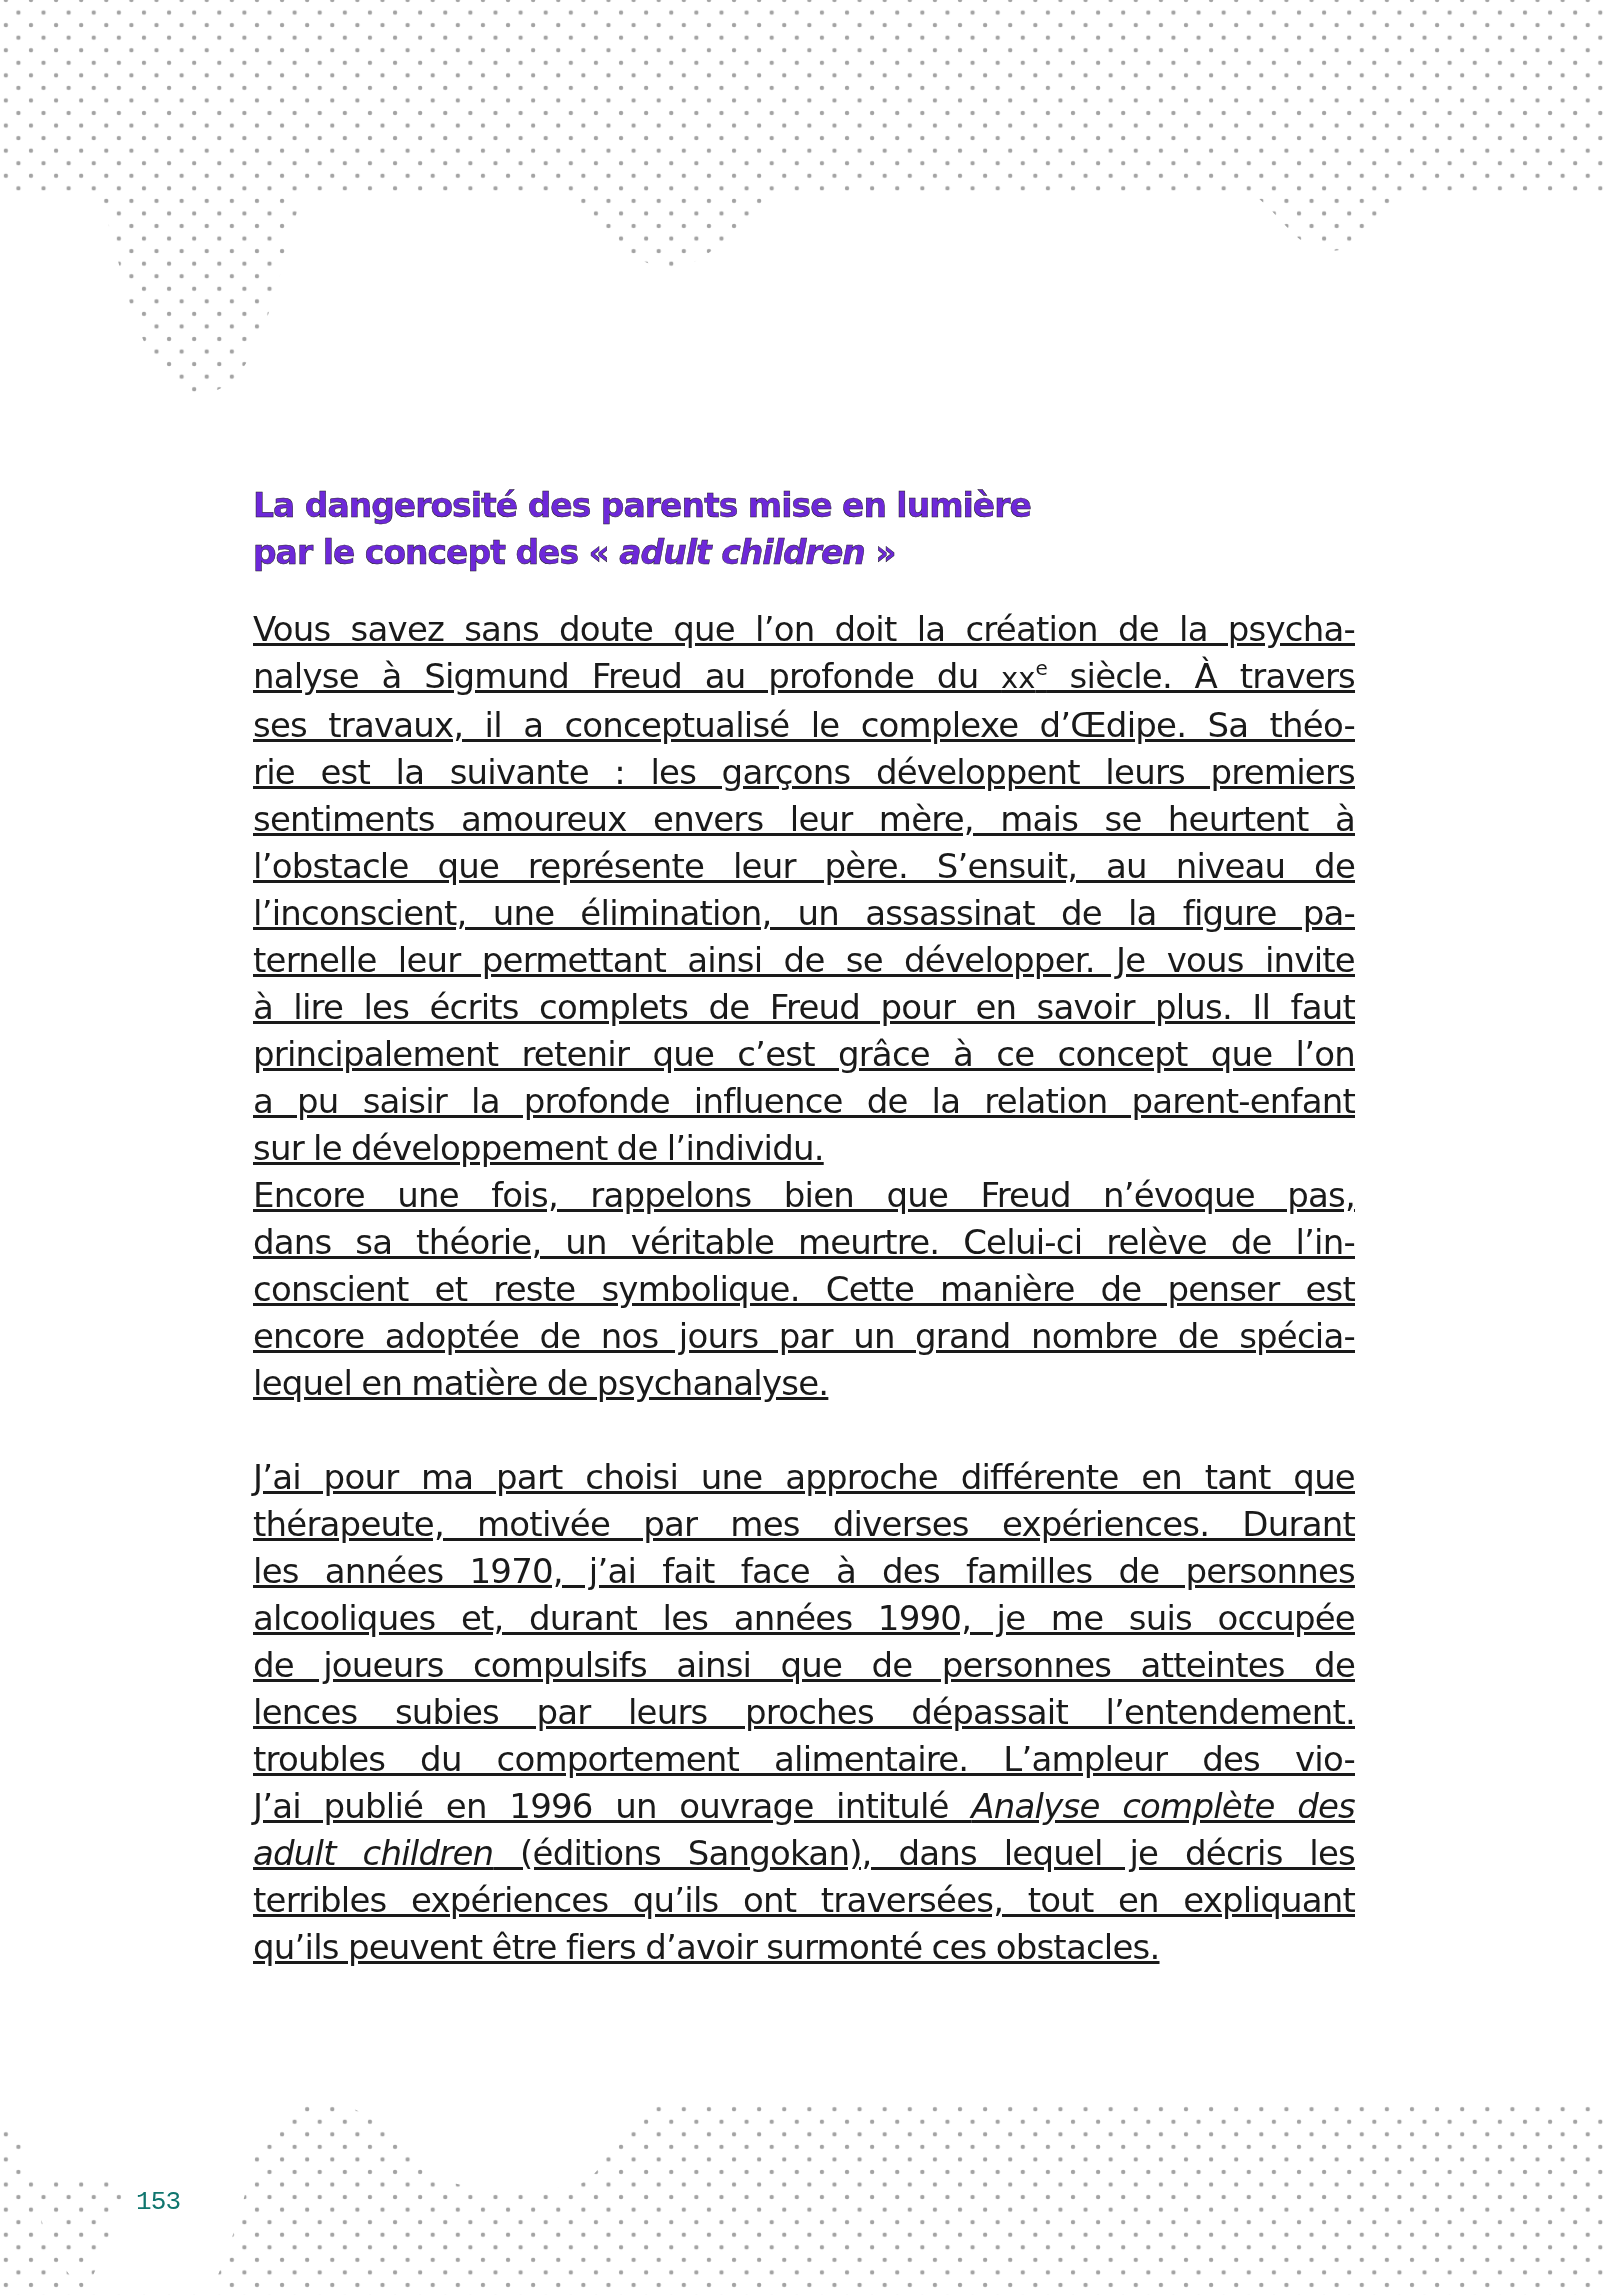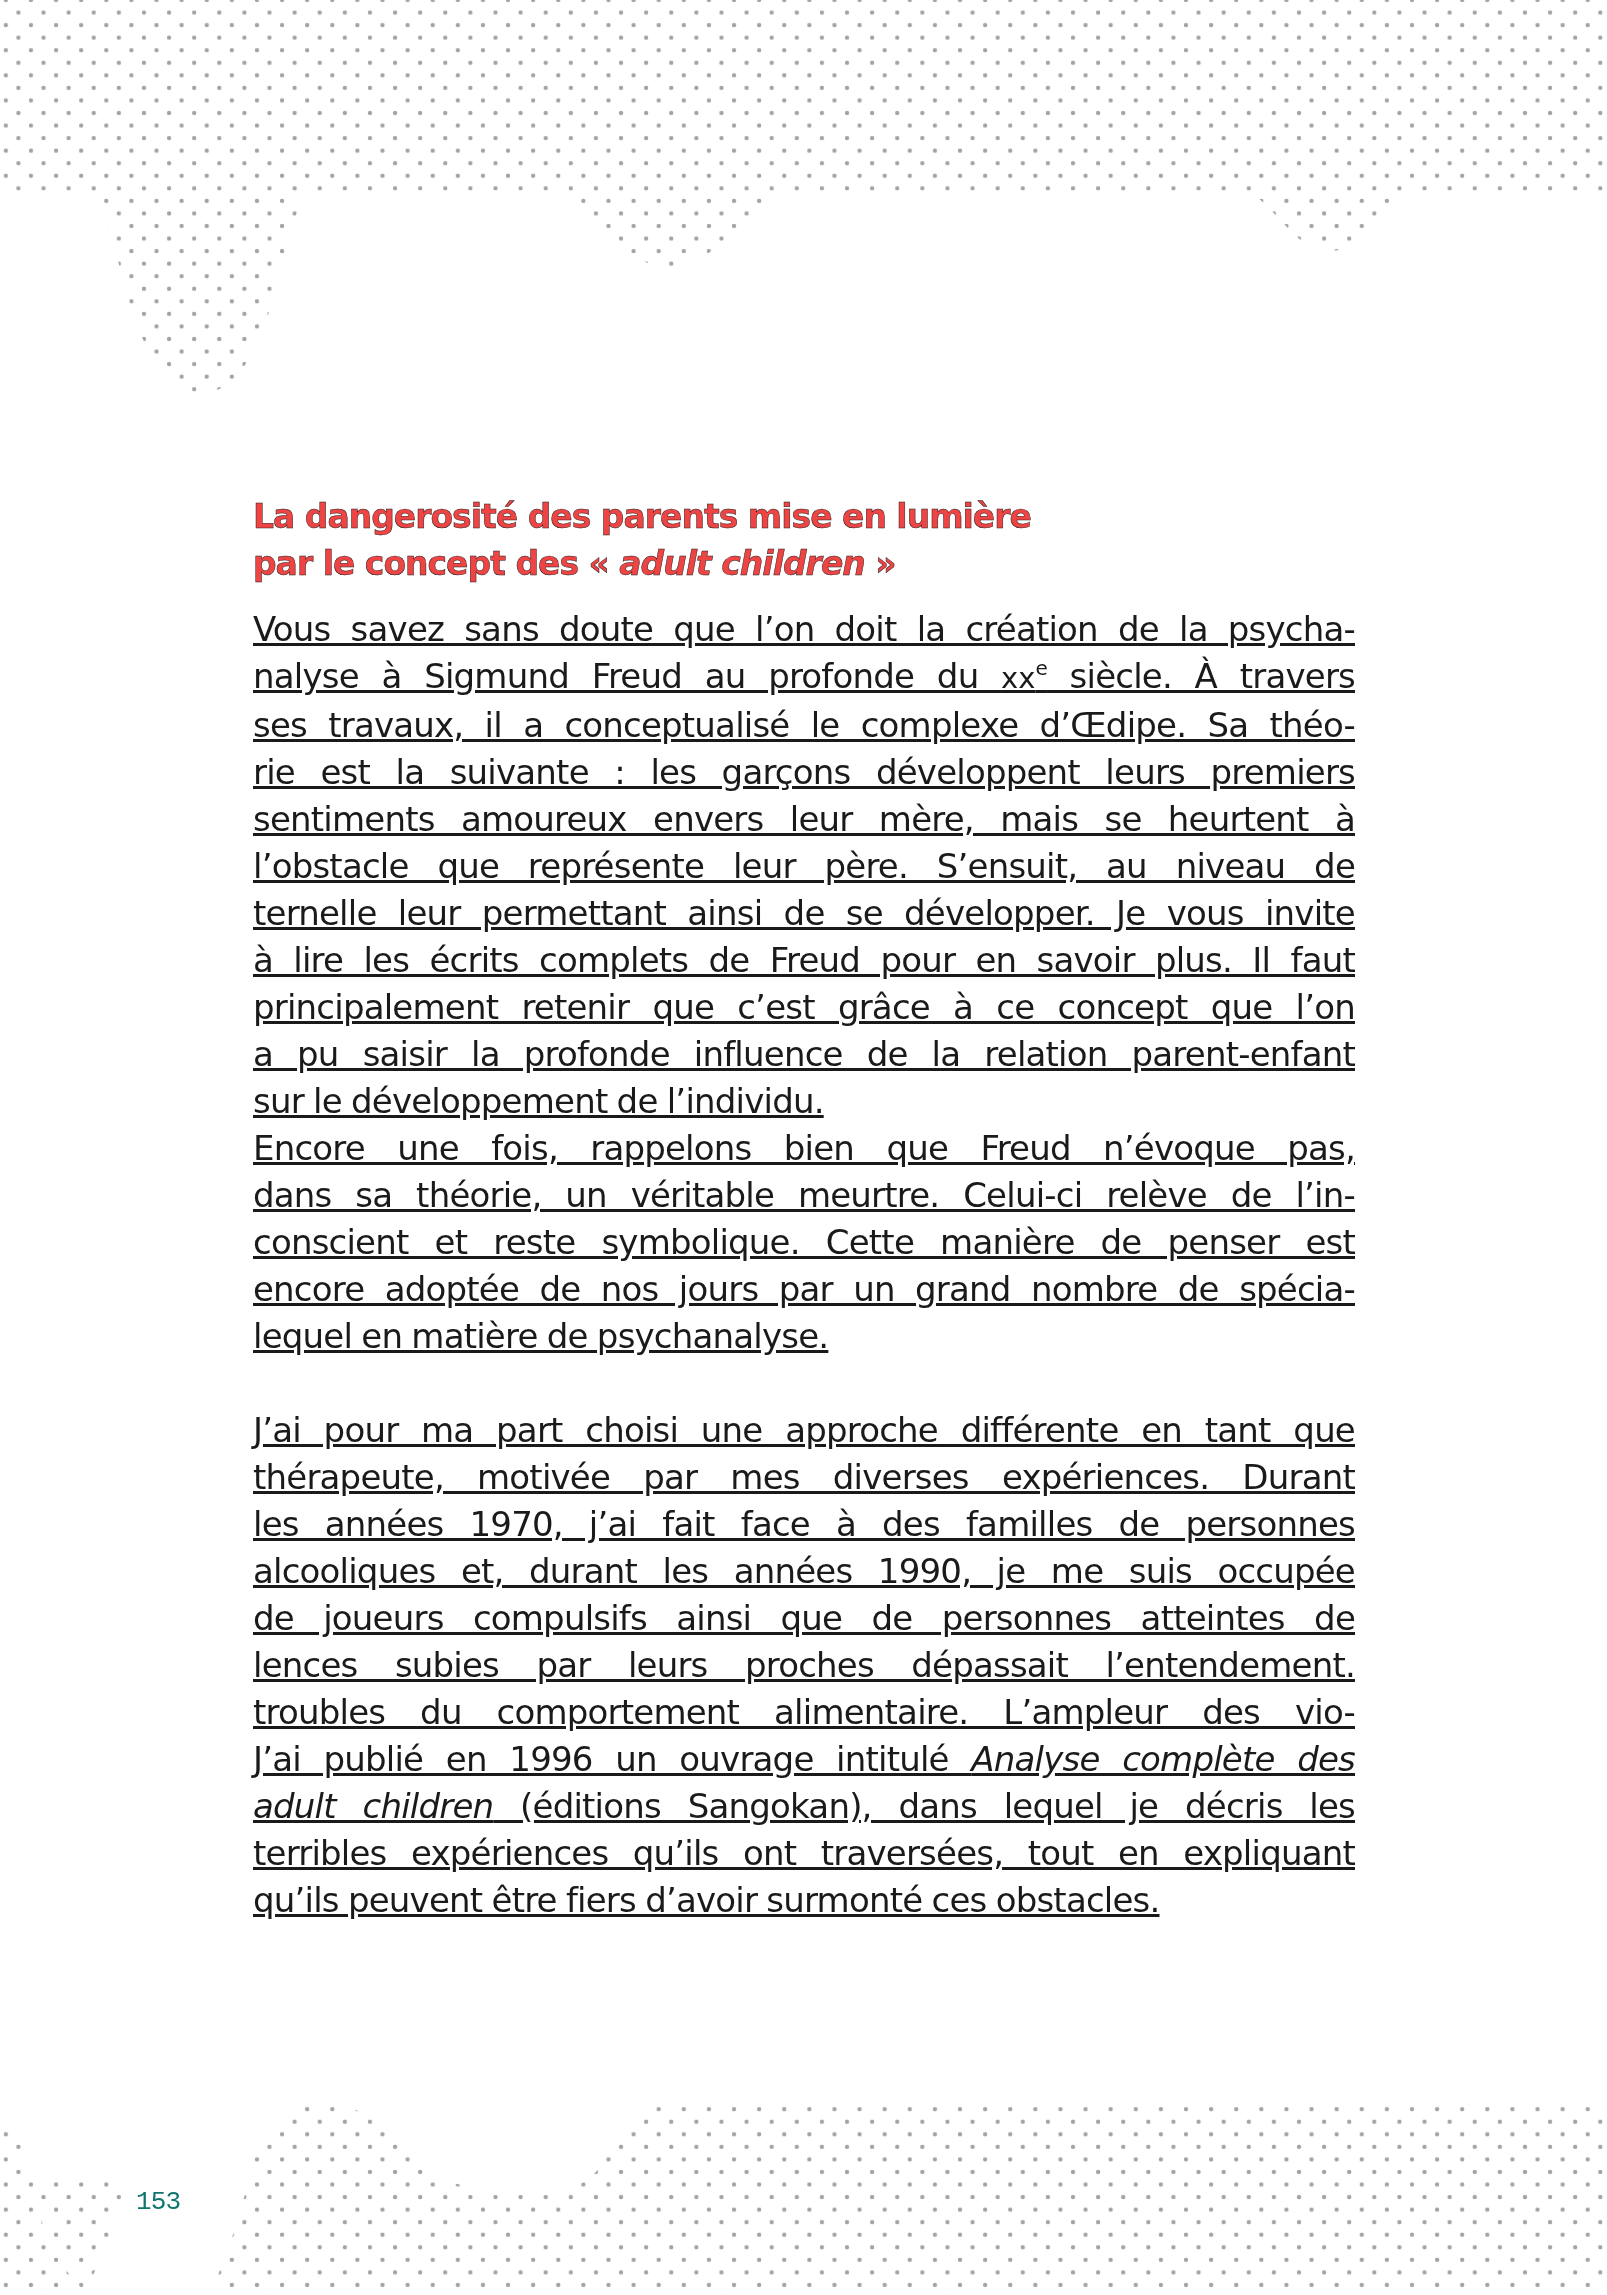--- a/index.html
+++ b/index.html
@@ -1,21 +1,21 @@
 <!DOCTYPE html>
 <html style="font-size:13.4px"><head>
 <meta charset="utf-8">
 <style>
   html, body { margin: 0; padding: 0; background: #ffffff; }
   body { width: 1607px; height: 2295px; position: relative; overflow: hidden; }
   .deco { position: absolute; left: 0; top: 0; width: 1607px; height: 2295px; pointer-events: none; }
   .heading {
-    position: absolute; left: 253px; top: 493px; width: 1113px;
+    position: absolute; left: 253px; top: 482px; width: 1113px;
     font-family: "DejaVu Sans", sans-serif; font-weight: bold;
-    font-size: 33px; line-height: 47px; color: #ef4444; letter-spacing: -1px;
+    font-size: 33px; line-height: 47px; color: #6d28d9; letter-spacing: -1px;
     -webkit-text-stroke: 0.5px #1c1c1c;
   }
   .heading .line { display: block; white-space: nowrap; }
   .heading em { font-style: italic; }
   .body-text {
     position: absolute; left: 253px; top: 606px; width: 1102px;
     font-family: "DejaVu Sans", sans-serif; font-size: 34px; line-height: 47px;
     color: #1a1a1a; letter-spacing: -0.8px; word-spacing: -0.8px; text-decoration: underline;
   }
   .para { margin: 0; text-align: justify; text-align-last: left; }
@@ -67,20 +67,21 @@
 </h2>
 
 <div class="body-text" id="body">
     <div class="para">
       <span class="line-j"><span>Vous savez sans doute que l’on doit la création de la psycha-</span></span>
       <span class="line-j"><span>nalyse à Sigmund Freud au profonde du </span><span class="sc">xx</span><sup>e</sup><span> siècle. À travers</span></span>
       <span class="line-j"><span>ses travaux, il a conceptualisé le complexe d’Œdipe. Sa théo-</span></span>
       <span class="line-j"><span>rie est la suivante : les garçons développent leurs premiers</span></span>
       <span class="line-j"><span>sentiments amoureux envers leur mère, mais se heurtent à</span></span>
       <span class="line-j"><span>l’obstacle que représente leur père. S’ensuit, au niveau de</span></span>
+      <span class="line-j"><span>l’inconscient, une élimination, un assassinat de la figure pa-</span></span>
       <span class="line-j"><span>ternelle leur permettant ainsi de se développer. Je vous invite</span></span>
       <span class="line-j"><span>à lire les écrits complets de Freud pour en savoir plus. Il faut</span></span>
       <span class="line-j"><span>principalement retenir que c’est grâce à ce concept que l’on</span></span>
       <span class="line-j"><span>a pu saisir la profonde influence de la relation parent-enfant</span></span>
       <span class="line-l"><span>sur le développement de l’individu.</span></span>
     </div>
     <div class="para">
       <span class="line-j"><span>Encore une fois, rappelons bien que Freud n’évoque pas,</span></span>
       <span class="line-j"><span>dans sa théorie, un véritable meurtre. Celui-ci relève de l’in-</span></span>
       <span class="line-j"><span>conscient et reste symbolique. Cette manière de penser est</span></span>

